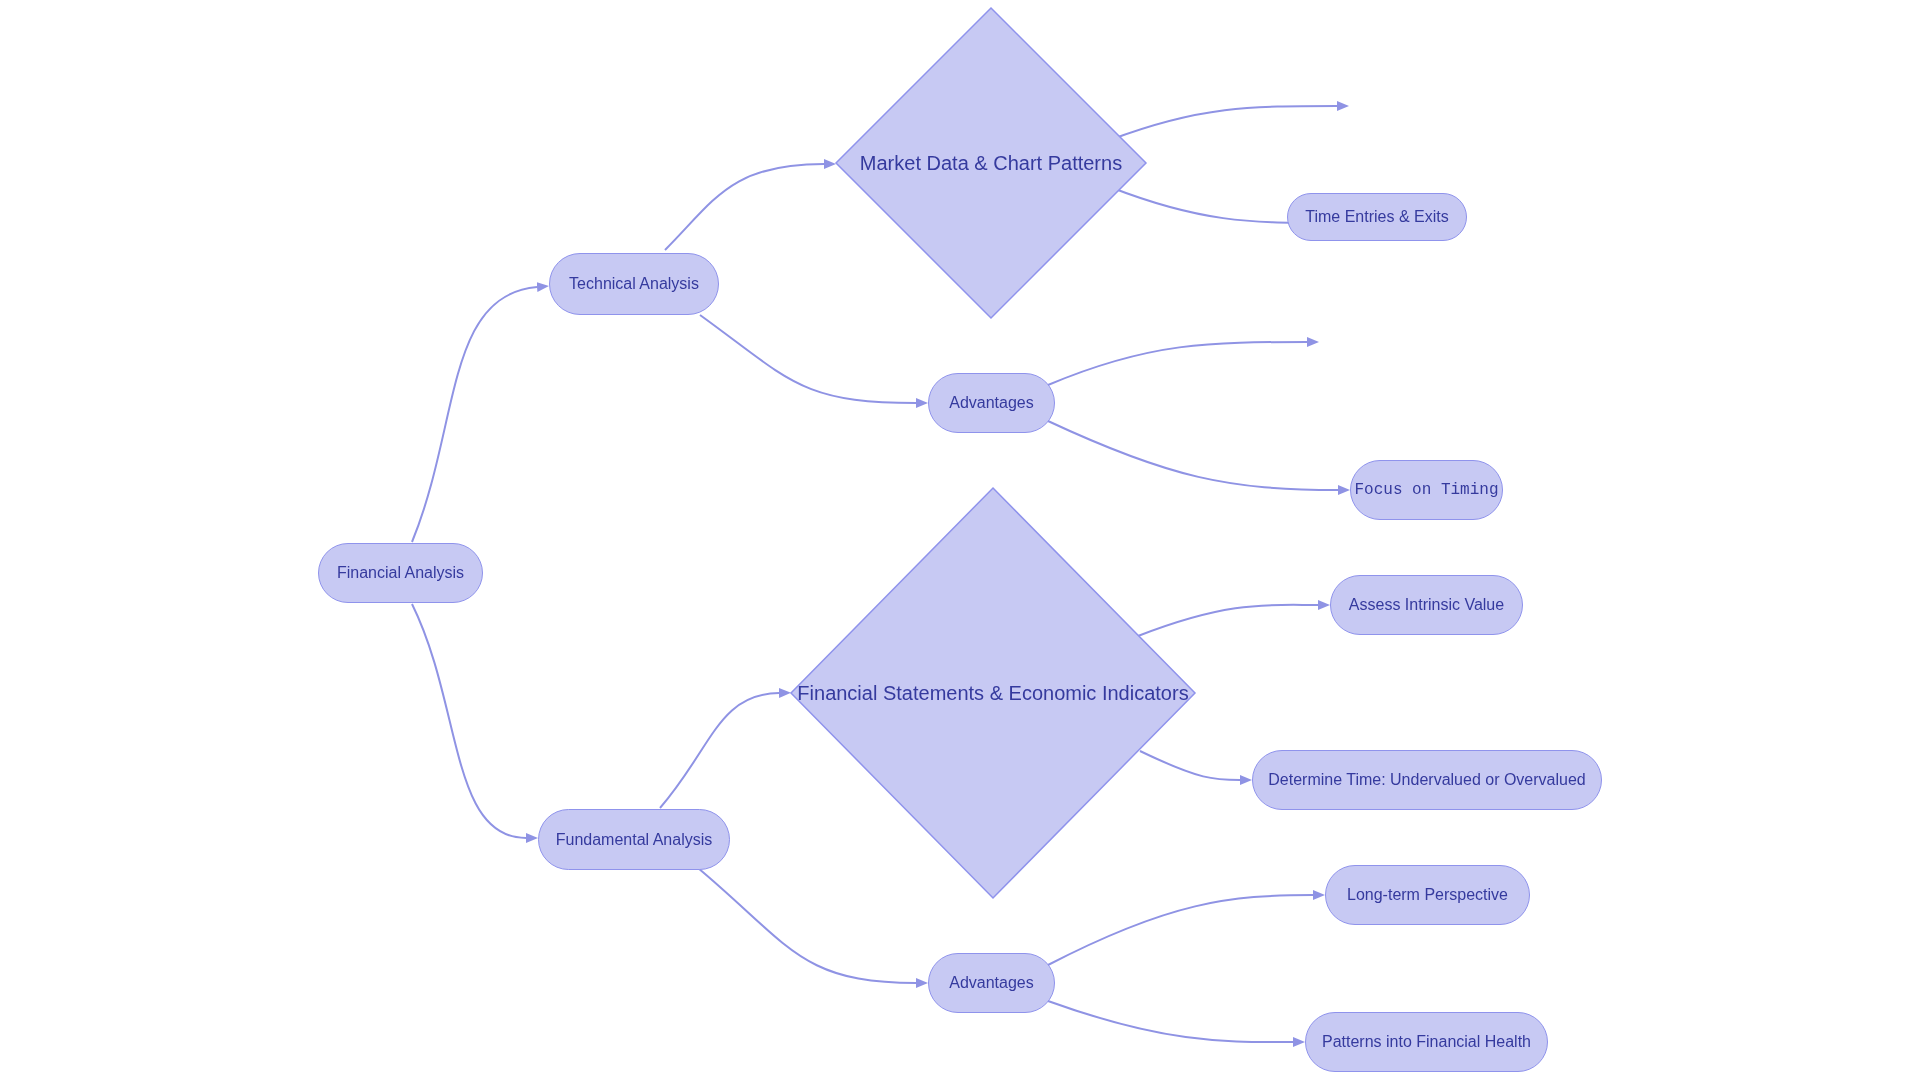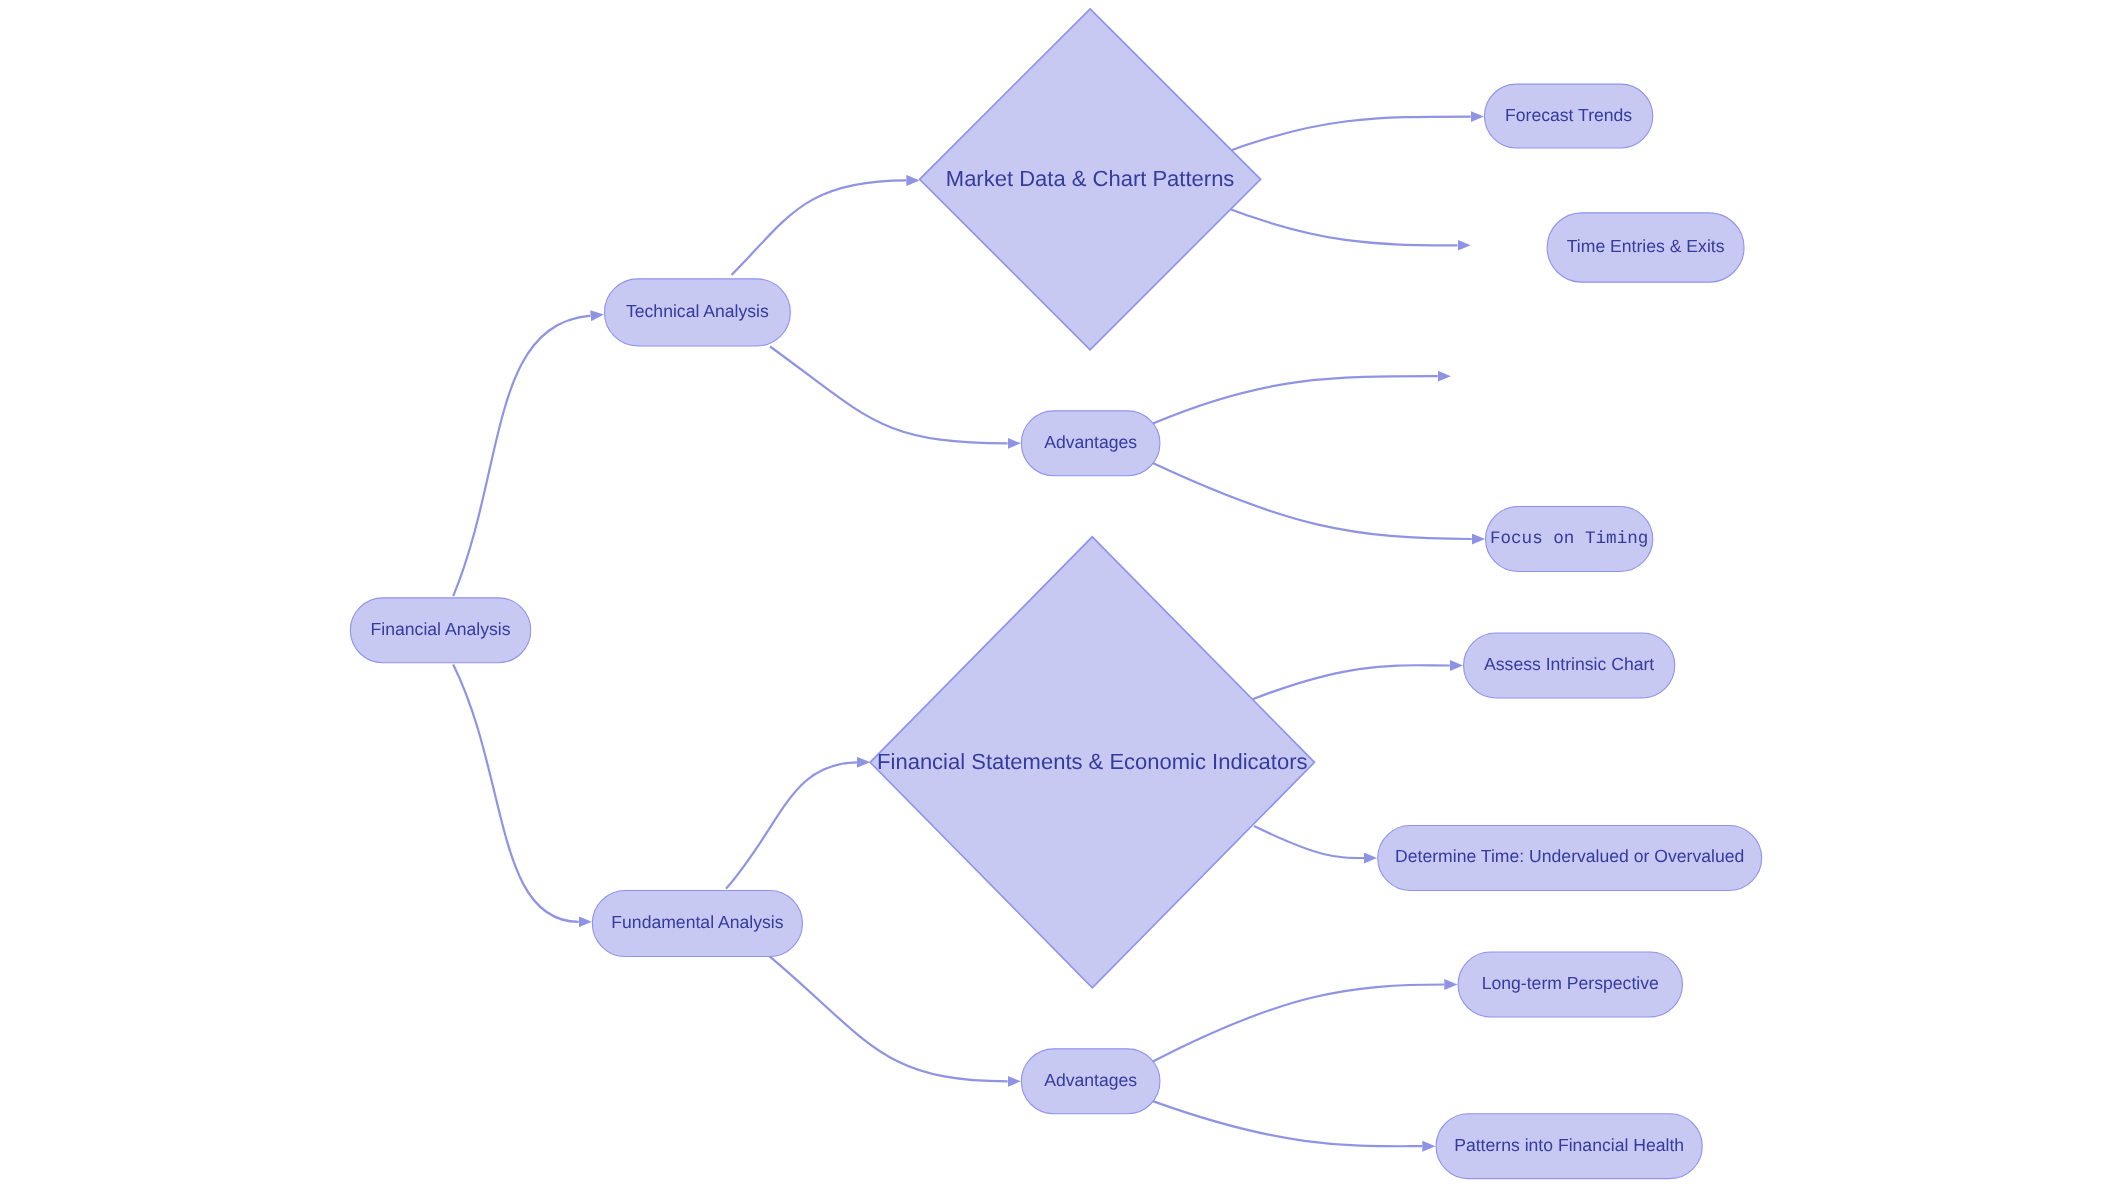--- a/index.html
+++ b/index.html
@@ -96,25 +96,22 @@
   </div>
 
   <div class="node" style="left:318px; top:543px; width:165px; height:60px;">
     <span>Financial Analysis</span>
   </div>
 
   <div class="diamond-label" style="left:841px; top:143px; width:300px; height:40px;">
     <span>Market Data &amp; Chart Patterns</span>
   </div>
 
-  <div class="node" style="left:1349px; top:76px; width:154px; height:59px;">
-    <span>Forecast Trends</span>
-  </div>
 
-  <div class="node" style="left:1406px; top:193px; width:180px; height:64px;">
+  <div class="node" style="left:1287px; top:193px; width:180px; height:48px;">
     <span>Time Entries &amp; Exits</span>
   </div>
 
   <div class="node" style="left:928px; top:373px; width:127px; height:60px;">
     <span>Advantages</span>
   </div>
 
 
   <div class="node" style="left:1350px; top:460px; width:153px; height:60px;font-family:Liberation Mono, monospace;">
     <span>Focus on Timing</span>
@@ -122,21 +119,21 @@
 
   <div class="node" style="left:538px; top:809px; width:192px; height:61px;">
     <span>Fundamental Analysis</span>
   </div>
 
   <div class="diamond-label" style="left:793px; top:673px; width:400px; height:40px;">
     <span>Financial Statements &amp; Economic Indicators</span>
   </div>
 
   <div class="node" style="left:1330px; top:575px; width:193px; height:60px;">
-    <span>Assess Intrinsic Chart</span>
+    <span>Assess Intrinsic Value</span>
   </div>
 
   <div class="node" style="left:1252px; top:750px; width:350px; height:60px;">
     <span>Determine Time: Undervalued or Overvalued</span>
   </div>
 
   <div class="node" style="left:928px; top:953px; width:127px; height:60px;">
     <span>Advantages</span>
   </div>
 

